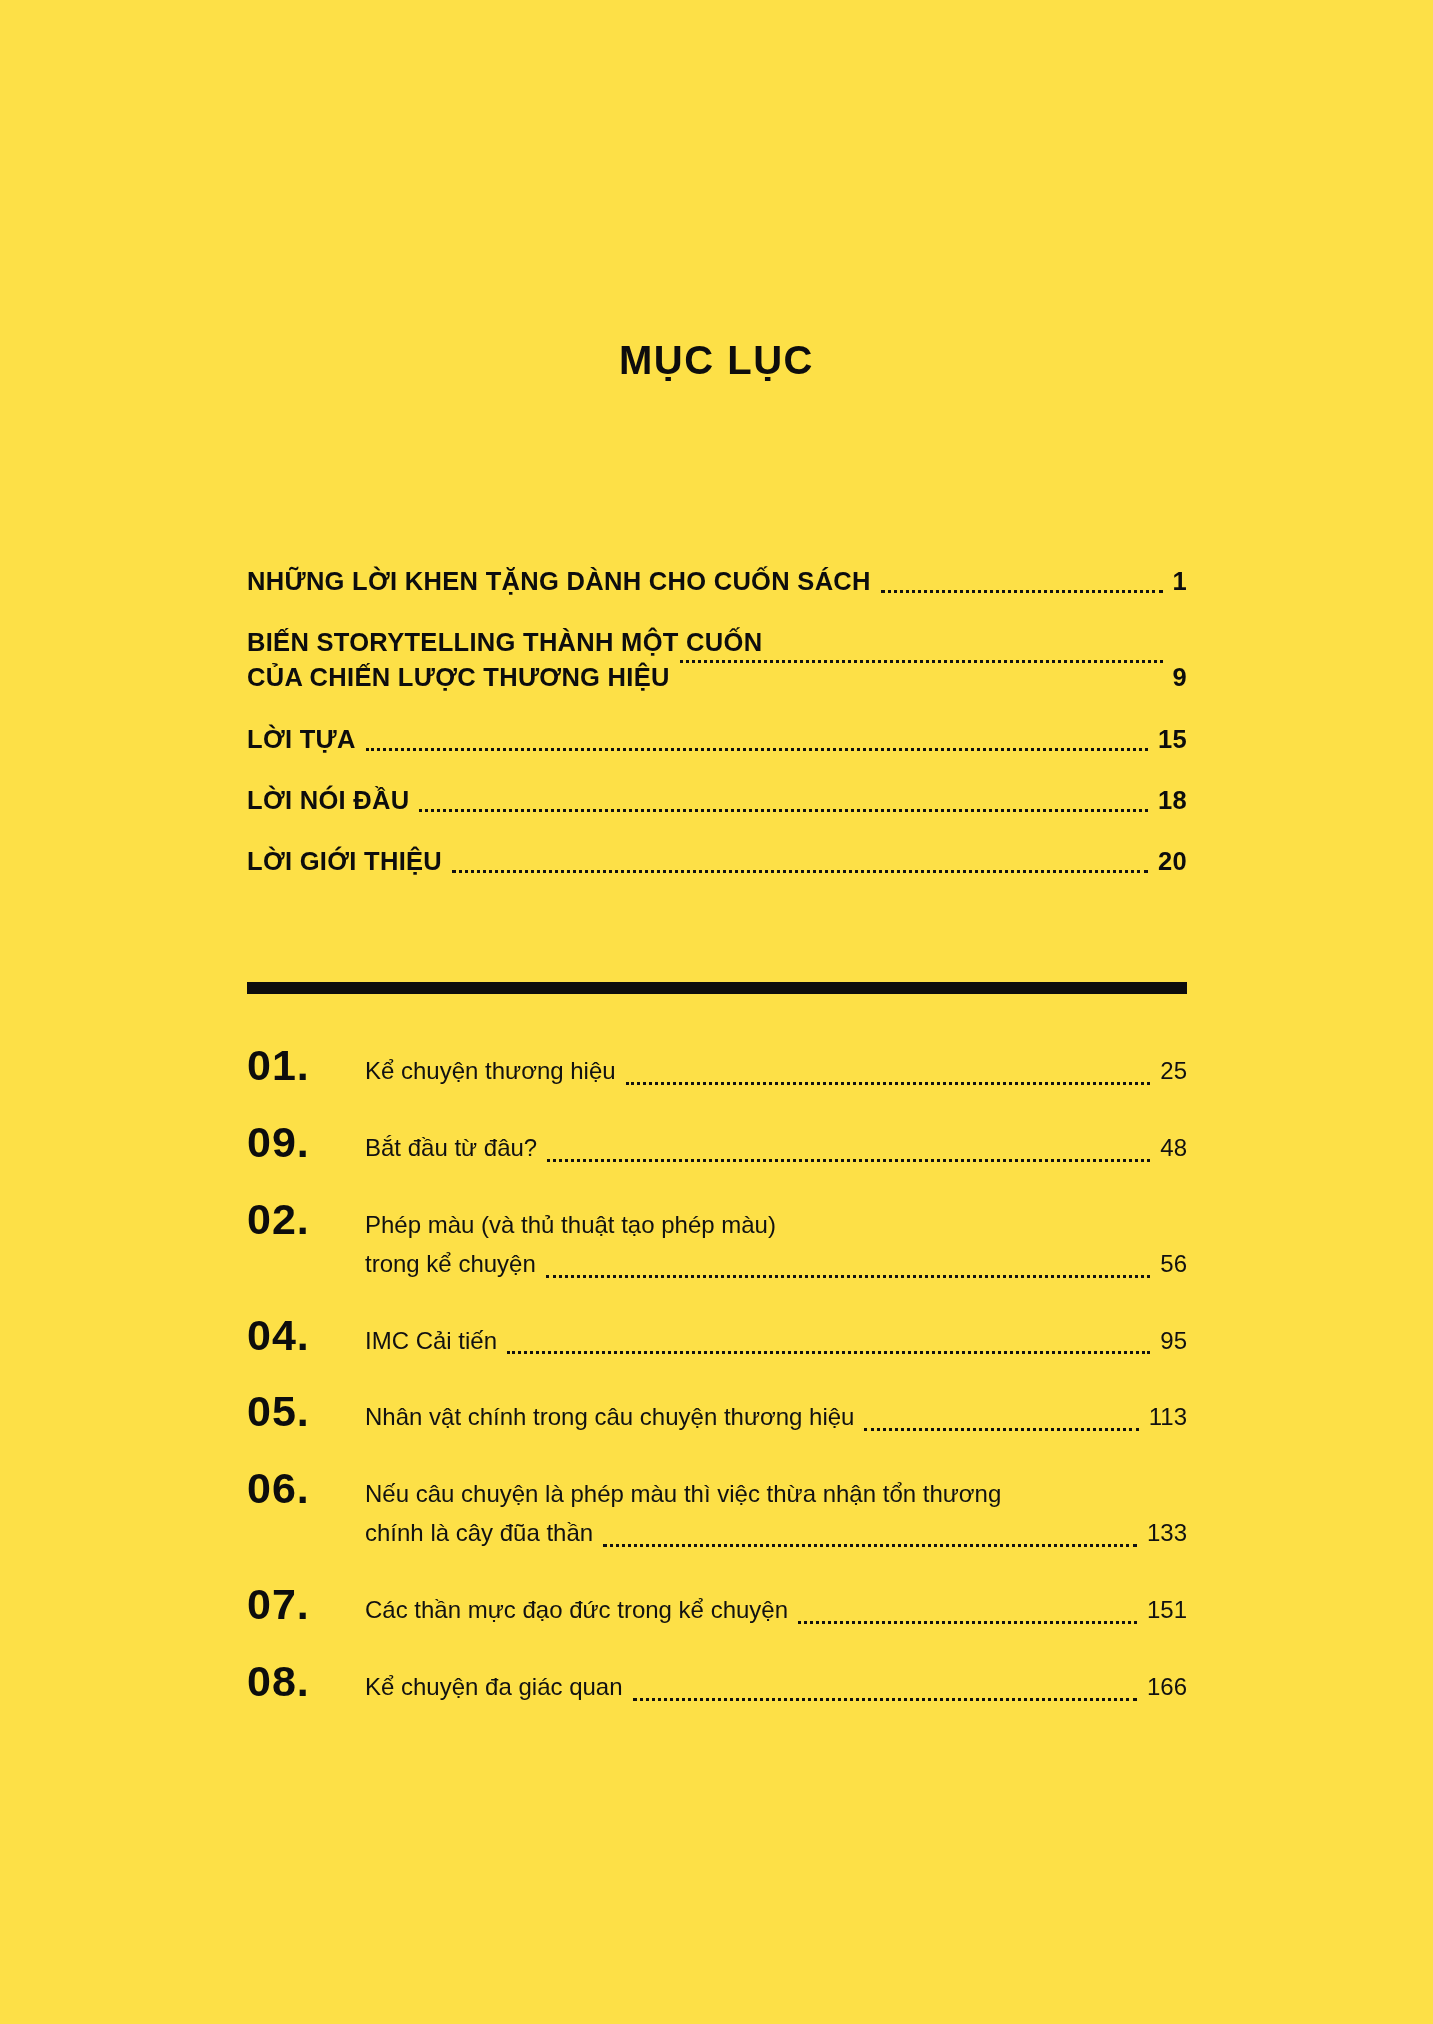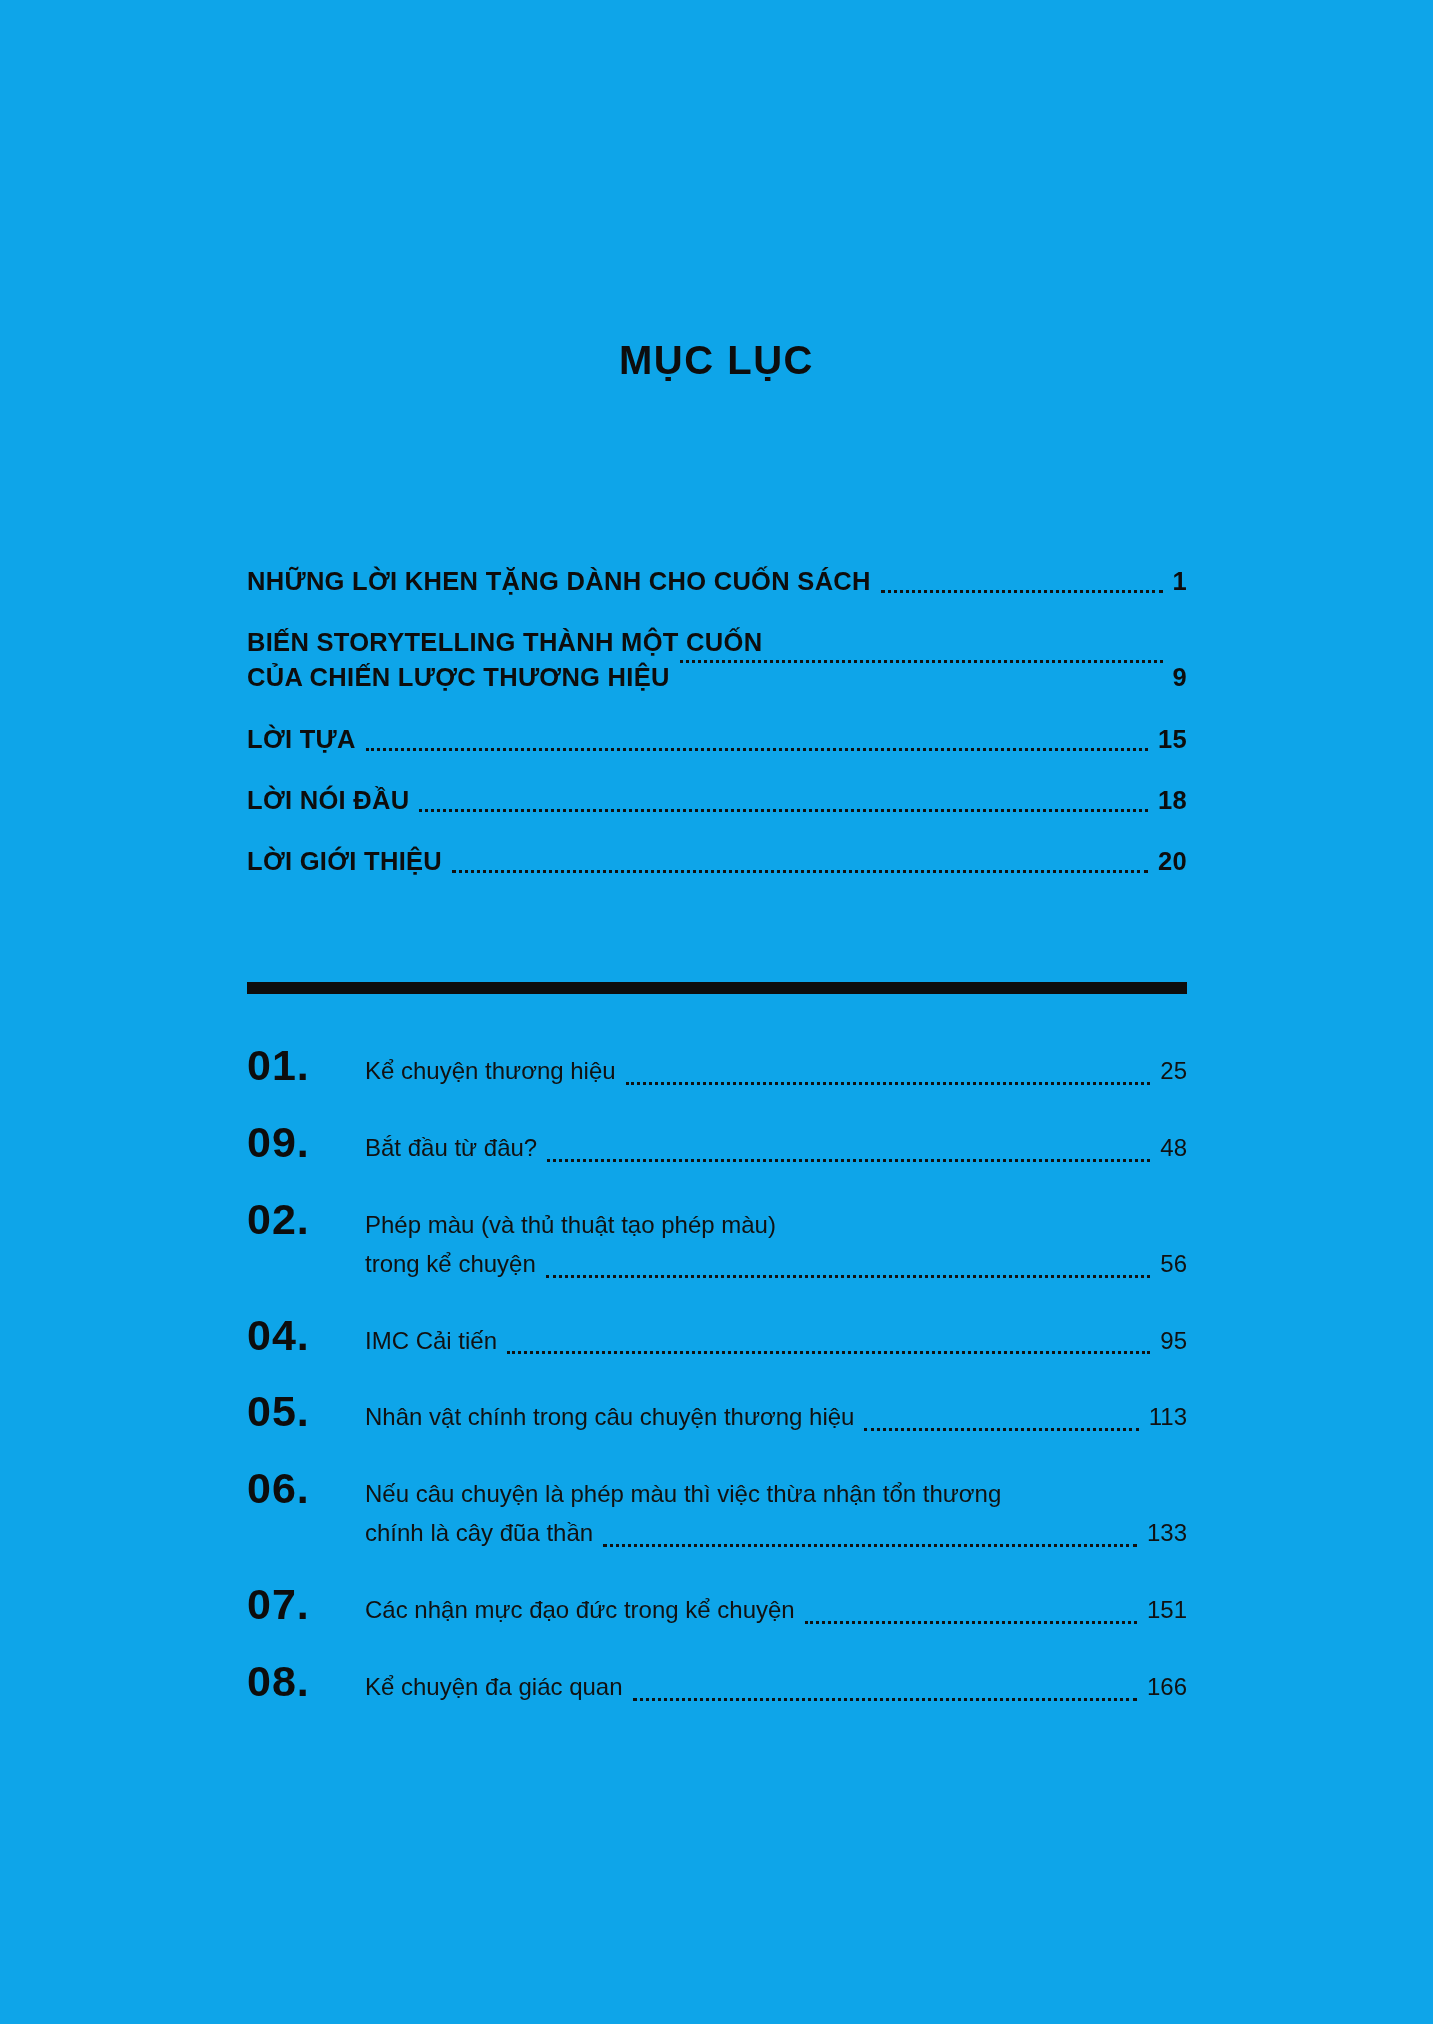--- a/index.html
+++ b/index.html
@@ -3,21 +3,21 @@
 <meta charset="utf-8">
 <style>
   html, body {
     margin: 0;
     padding: 0;
     background: #ffffff;
   }
   .page {
     width: 1433px;
     height: 2024px;
-    background: #0ea5e9;
+    background: #fde047;
     position: relative;
     font-family: "Liberation Sans", sans-serif;
     color: #111111;
     box-sizing: border-box;
     overflow: hidden;
   }
   .title {
     position: absolute;
     top: 338px;
     left: 0;
@@ -242,21 +242,21 @@
           <span class="dots-thin"></span>
           <span class="ch-page">133</span>
         </div>
       </div>
     </div>
 
     <div class="ch-row">
       <div class="ch-num">07.</div>
       <div class="ch-body">
         <div class="ch-line">
-          <span class="ch-text">Các nhận mực đạo đức trong kể chuyện</span>
+          <span class="ch-text">Các thần mực đạo đức trong kể chuyện</span>
           <span class="dots-thin"></span>
           <span class="ch-page">151</span>
         </div>
       </div>
     </div>
 
     <div class="ch-row">
       <div class="ch-num">08.</div>
       <div class="ch-body">
         <div class="ch-line">

